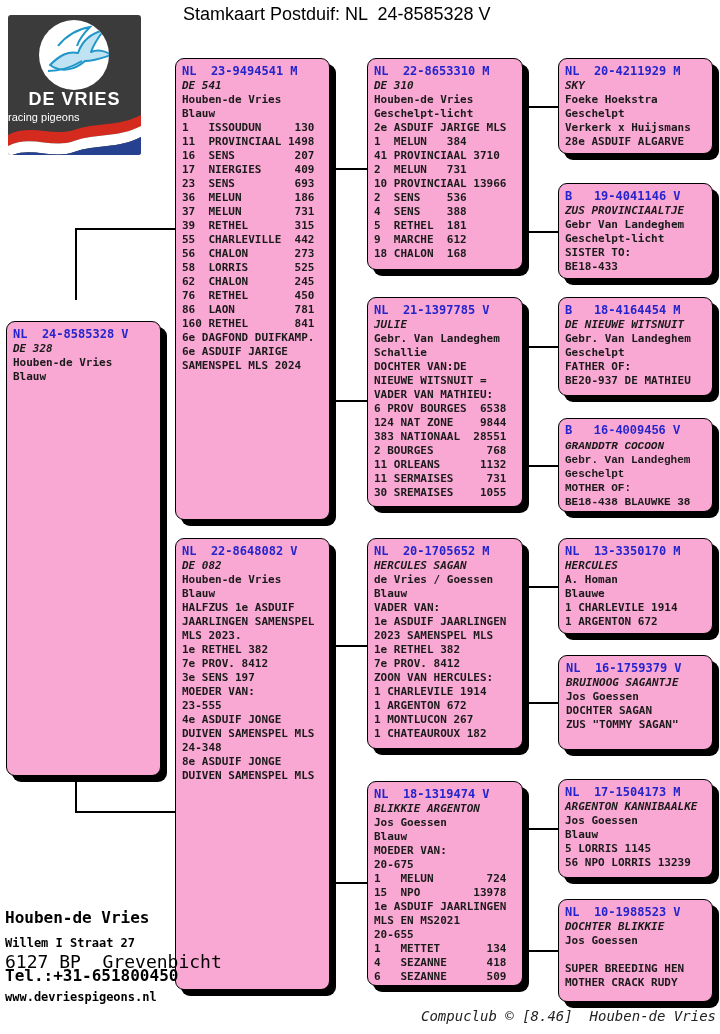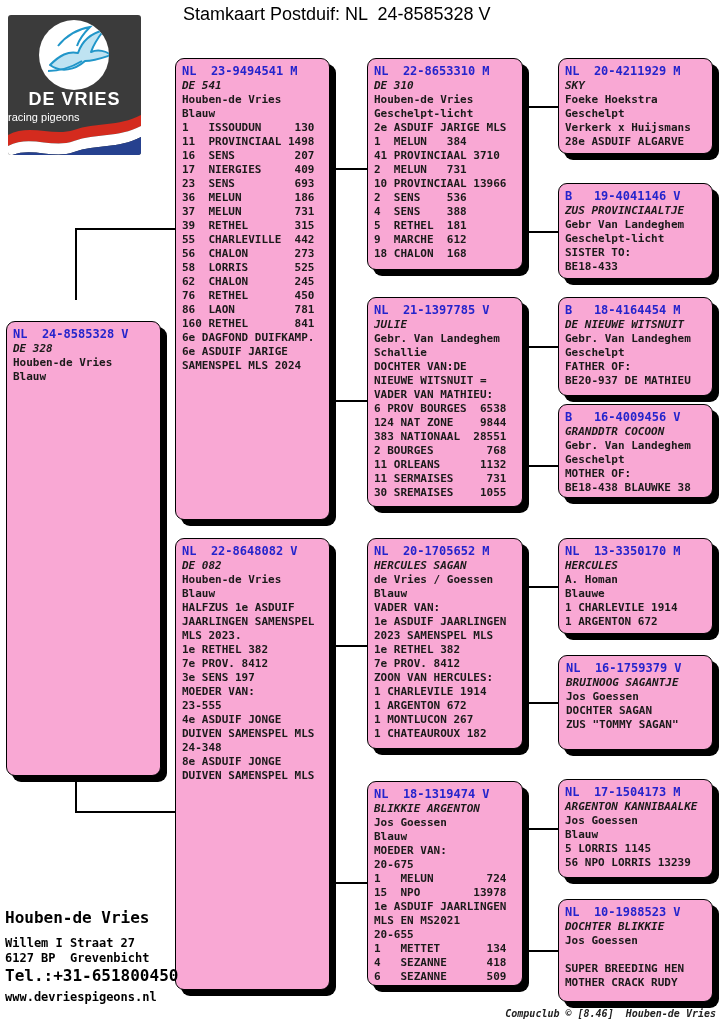--- a/index.html
+++ b/index.html
@@ -43,21 +43,21 @@
   .b-subject  { left:6px;   top:300px; width:155px; height:455px;margin-top:21px; }
   .b-father   { left:175px; top:58px;  width:155px; height:462px; }
   .b-mother   { left:175px; top:538px; width:155px; height:452px; }
   .b-g3a { left:367px; top:58px;  width:156px; height:212px; }
   .b-g3b { left:367px; top:297px; width:156px; height:210px; }
   .b-g3c { left:367px; top:538px; width:156px; height:211px; }
   .b-g3d { left:367px; top:781px; width:156px; height:205px; }
   .b-g4a { left:558px; top:58px;  width:155px; height:96px; }
   .b-g4b { left:558px; top:183px; width:155px; height:96px; }
   .b-g4c { left:558px; top:297px; width:155px; height:99px; }
-  .b-g4d { left:558px; top:404px; width:155px; height:94px; }
+  .b-g4d { left:558px; top:418px; width:155px; height:94px;font-family:Liberation Mono, monospace; }
   .b-g4e { left:558px; top:538px; width:155px; height:96px; }
   .b-g4f { left:558px; top:655px; width:155px; height:95px;padding-left:7px; }
   .b-g4g { left:558px; top:779px; width:155px; height:99px; }
   .b-g4h { left:558px; top:899px; width:155px; height:103px; }
   
   .line { position:absolute; background:#000; }
   .l1 { left:75px;  top:228px; width:1.5px; height:72px; }
   .l2 { left:75px;  top:228px; width:100px; height:1.5px; }
   .l3 { left:75px;  top:755px; width:1.5px; height:57px; }
   .l4 { left:75px;  top:811px; width:100px; height:1.5px; }
@@ -69,26 +69,26 @@
   .l10 { left:523px; top:231px; width:35px; height:1.5px; }
   .l11 { left:523px; top:346px; width:35px; height:1.5px; }
   .l12 { left:523px; top:465px; width:35px; height:1.5px; }
   .l13 { left:523px; top:586px; width:35px; height:1.5px; }
   .l14 { left:523px; top:702px; width:35px; height:1.5px; }
   .l15 { left:523px; top:828px; width:35px; height:1.5px; }
   .l16 { left:523px; top:950px; width:35px; height:1.5px; }
   
   .owner-name { position:absolute; left:5px; top:908px; font-size:16px; font-weight:bold; color:#000; }
   .owner-a1 { position:absolute; left:5px; top:936px; font-size:12px; font-weight:bold; white-space:pre; }
-  .owner-a2 { position:absolute; left:5px; top:951px; font-size:12px; font-weight:bold; white-space:pre; }
+  .owner-a2 { position:absolute; left:5px; top:951px; font-size:18px; font-weight:normal; white-space:pre; }
   .owner-a3 { position:absolute; left:5px; top:966px; font-size:16px; font-weight:bold; white-space:pre; }
   .owner-web { position:absolute; left:5px; top:990px; font-size:12px; font-weight:bold; }
   .credit {
     position:absolute; right:4px; top:1008px;
-    font-size:10px; font-style:italic; font-weight:bold; color:#222; white-space:pre;
+    font-size:14px; font-style:italic; font-weight:normal; color:#222; white-space:pre;
   }
 </style>
 </head>
 <body>
 
 <div class="title">Stamkaart Postduif: NL  24-8585328 V</div>
 
 <div class="logo">
   <svg width="133" height="140" viewBox="0 0 133 140">
     <defs>

